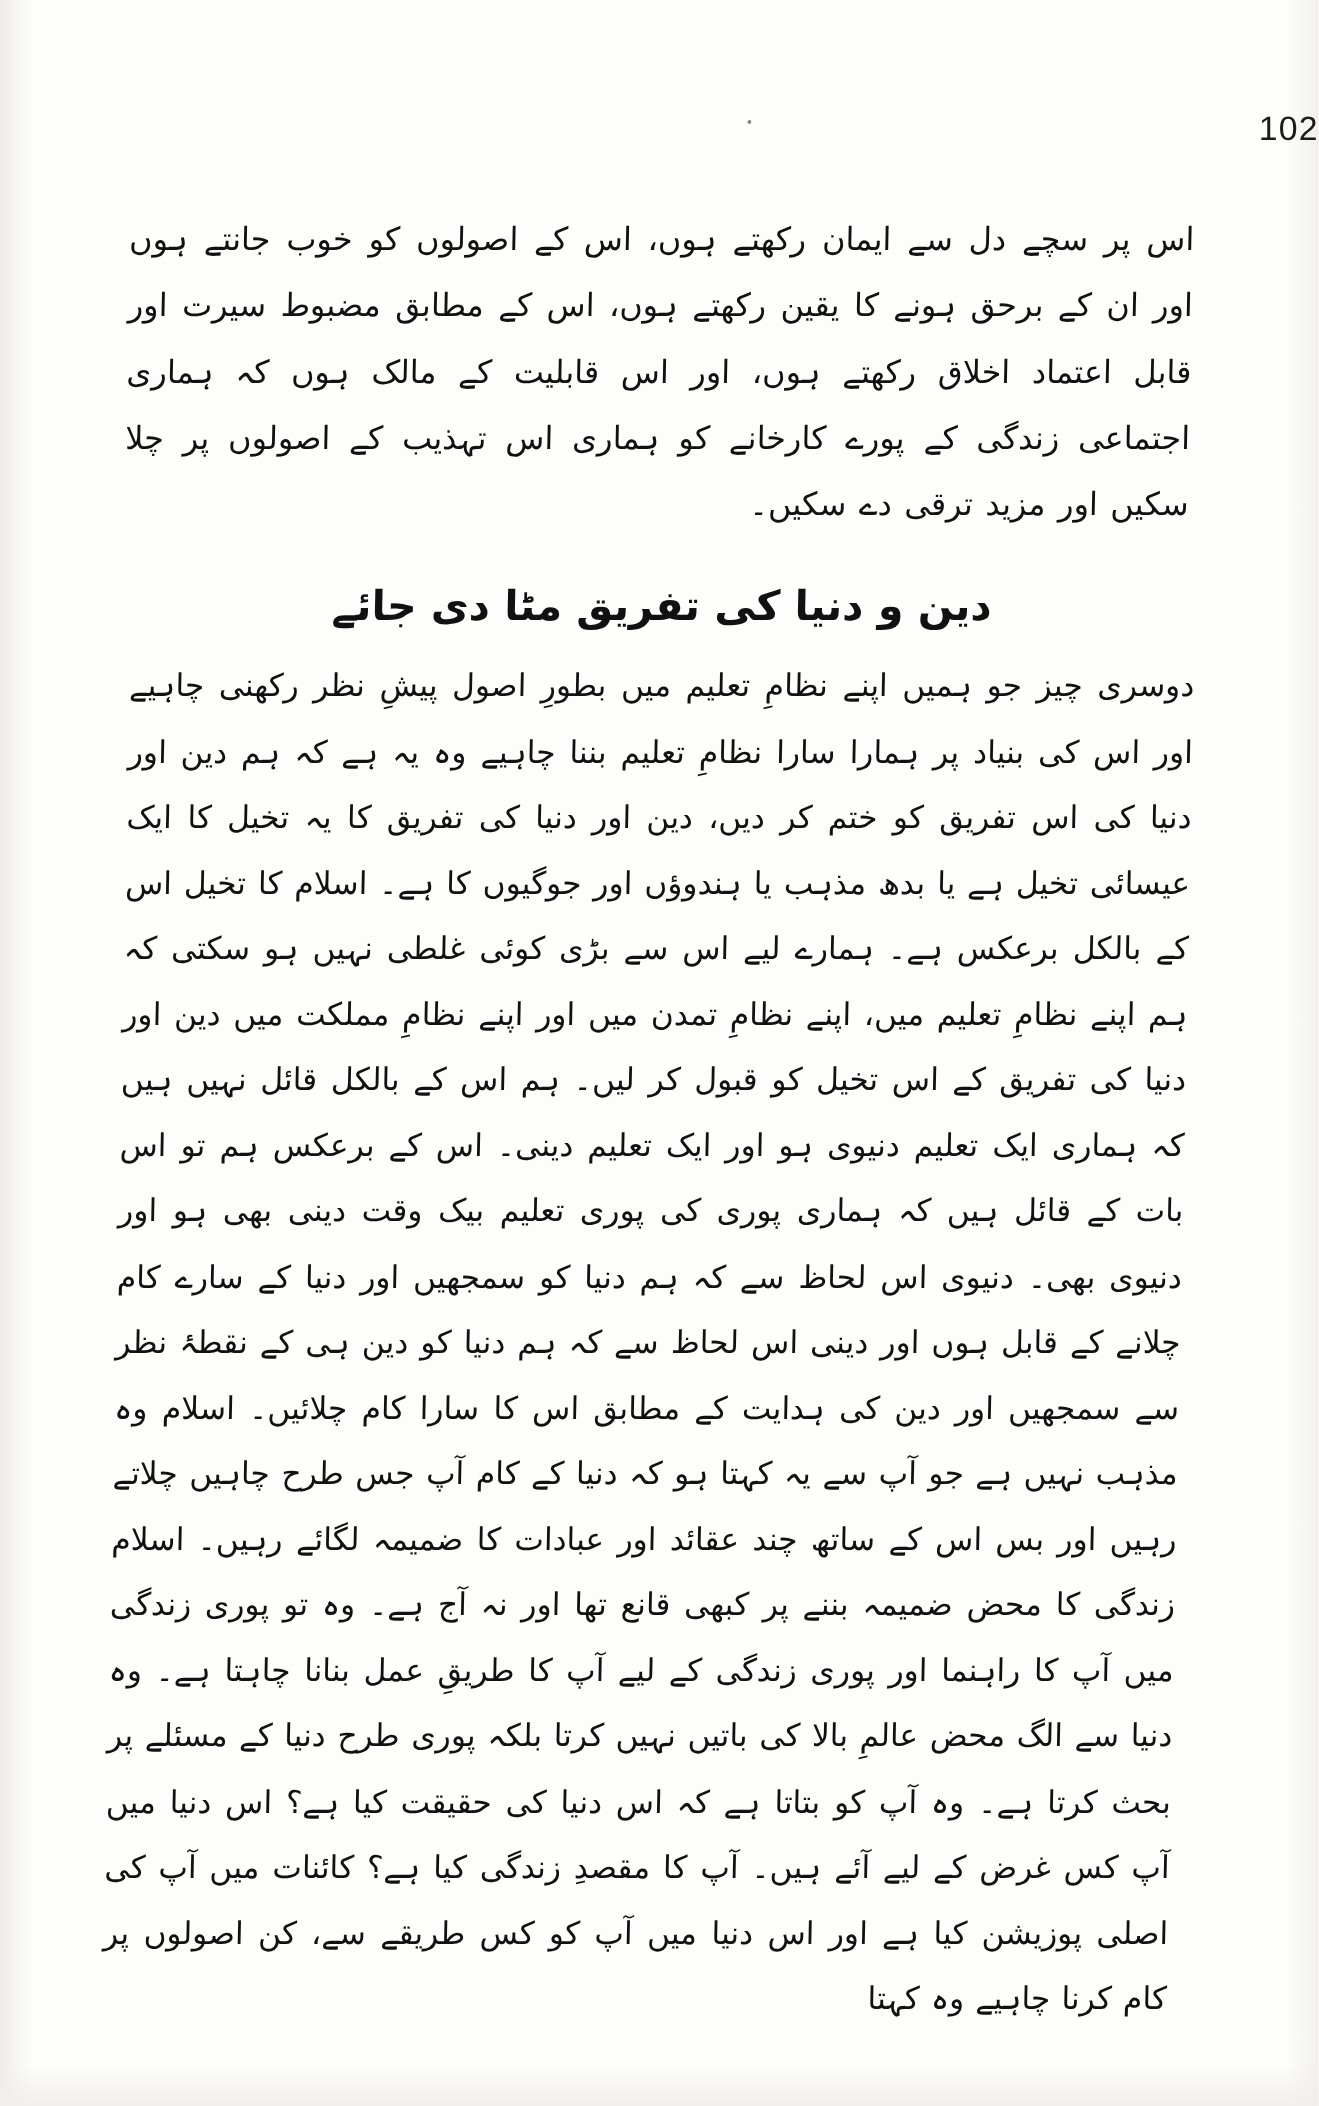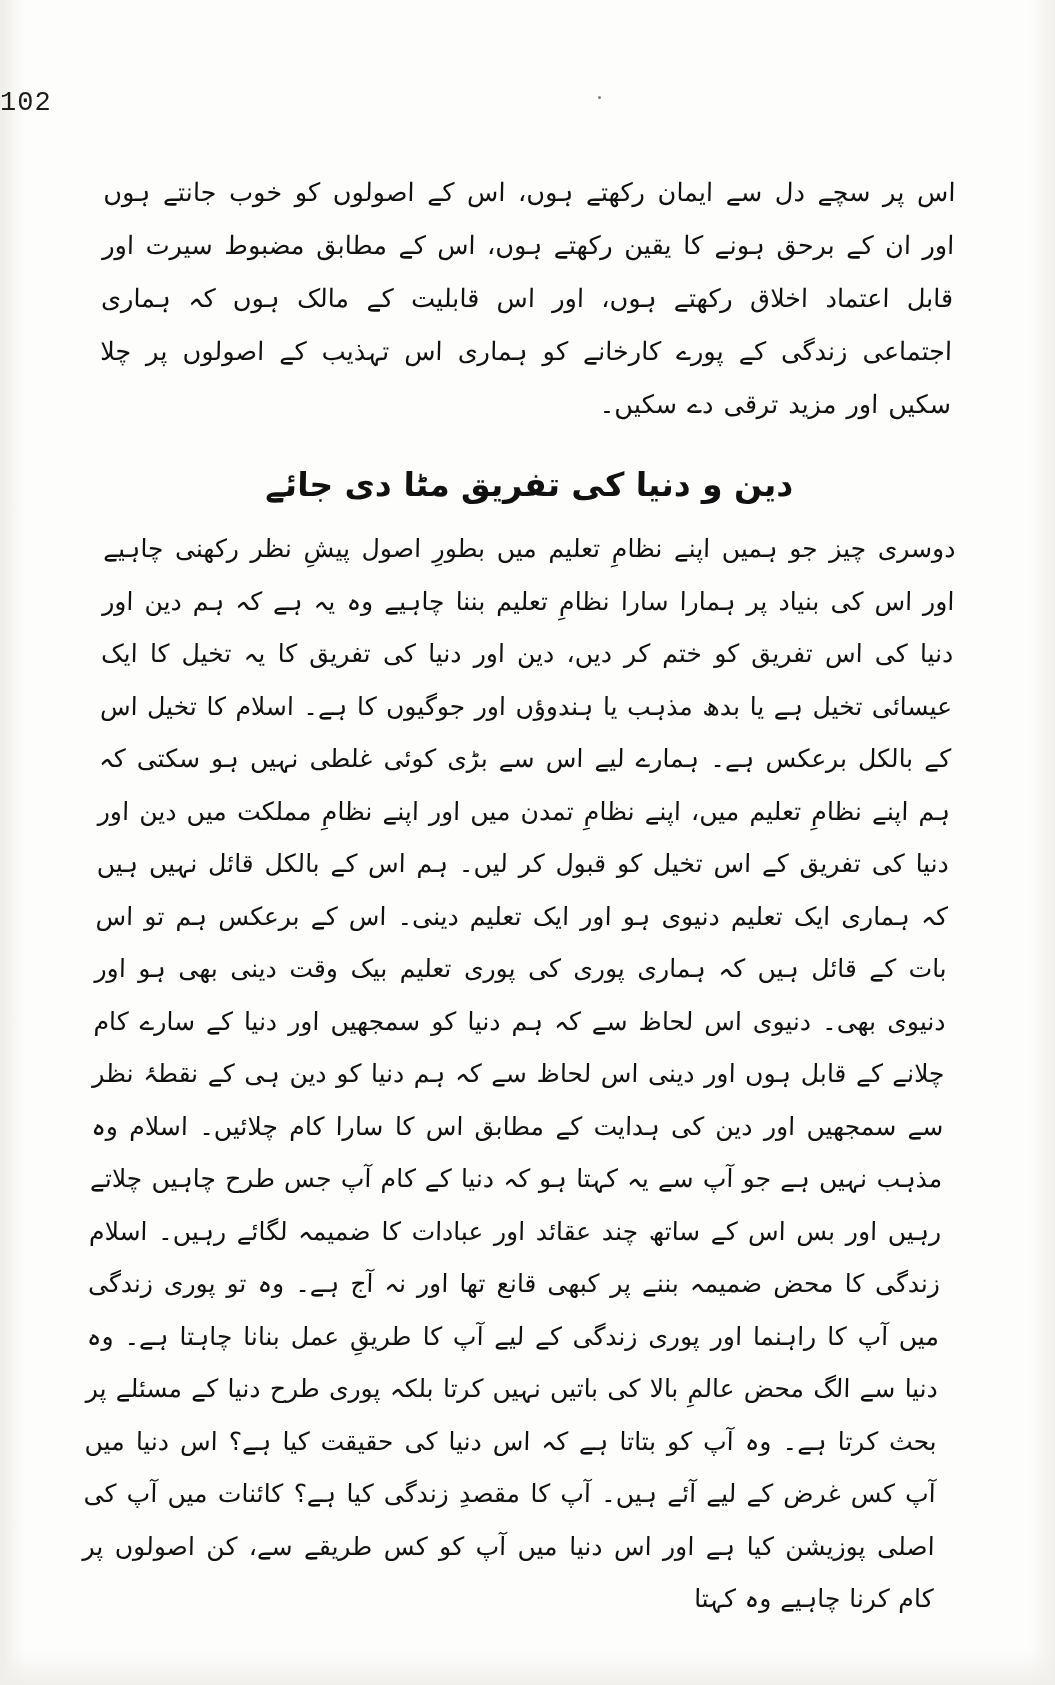--- a/index.html
+++ b/index.html
@@ -43,22 +43,22 @@
     left: 0; right: 0; bottom: 0;
     height: 34px;
     background: linear-gradient(to top, #f0efeb, rgba(255,255,255,0));
     pointer-events: none;
   }
   .page-number {
     position: absolute;
     top: 88px;
     left: 0;
     right: 0;
-    text-align: left;
-    font-family: Liberation Mono, monospace;
+    text-align: right;
+    font-family: Liberation Sans, sans-serif;
     font-size: 27px;
     color: #1b1b1b;
     letter-spacing: 1px;
   }
   .tiny-mark {
     position: absolute;
     top: 96px;
     left: 598px;
     width: 3px;
     height: 3px;

